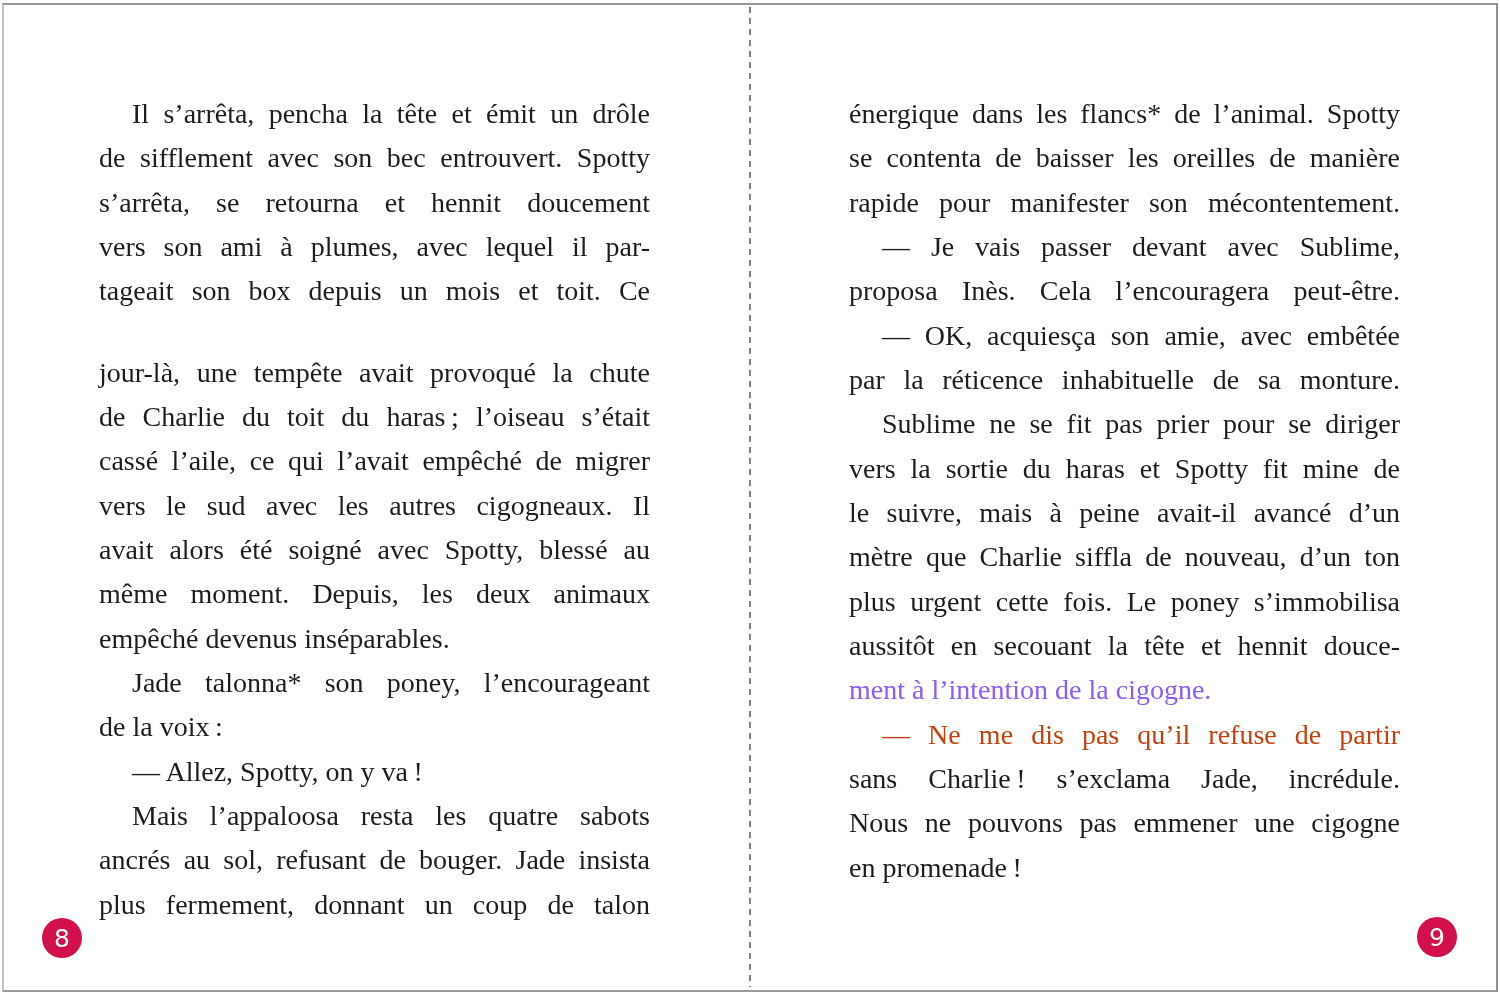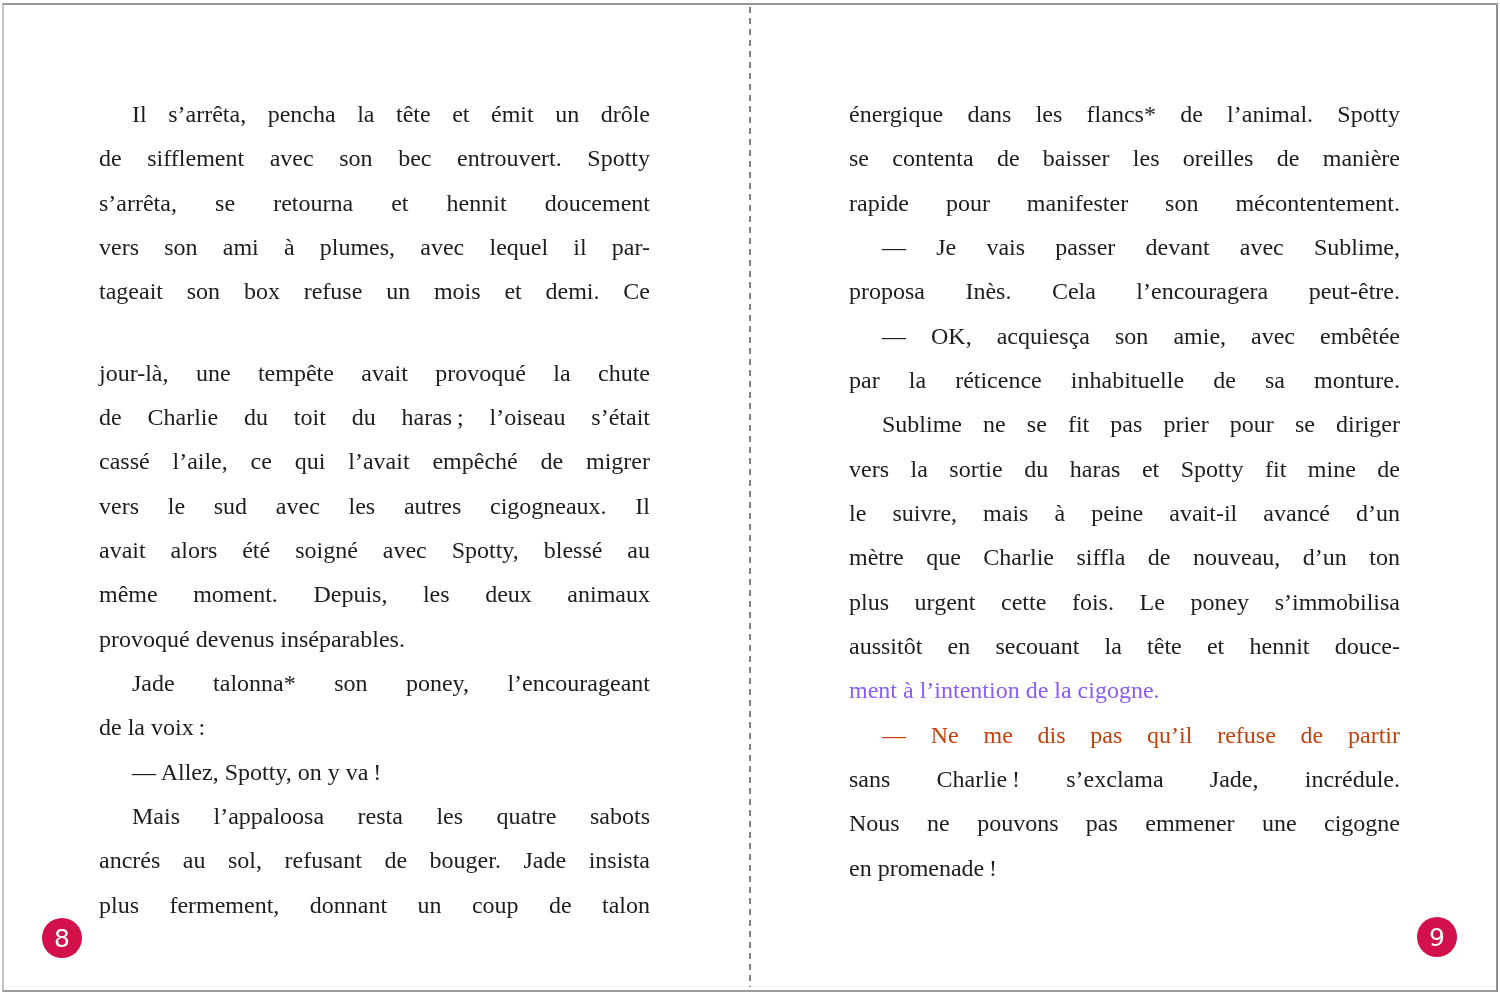--- a/index.html
+++ b/index.html
@@ -35,21 +35,21 @@
   }
   .text-block {
     position: absolute;
     top: 92px;
     width: 551px;
     color: #1d1d1d;
   }
   .text-block.left  { left: 99px; }
   .text-block.right { left: 849px; }
   .line {
-    font-size: 24px;
+    font-size: 28px;
     line-height: 44.33px;
     white-space: nowrap;
     text-align: justify;
     text-align-last: justify;
     text-justify: inter-word;
   }
   .line.last {
     text-align-last: left;
   }
   .line.indent {
@@ -78,28 +78,28 @@
 
 <div style="position:absolute; inset:0;">
 
   <div class="page-frame"></div>
 
   <div class="text-block left">
       <div class="line indent" style="color: rgb(29, 29, 29);">Il s’arrêta, pencha la tête et émit un drôle</div>
       <div class="line" style="color: rgb(29, 29, 29);">de sifflement avec son bec entrouvert. Spotty</div>
       <div class="line" style="color: rgb(29, 29, 29);">s’arrêta, se retourna et hennit doucement</div>
       <div class="line" style="color: rgb(29, 29, 29);">vers son ami à plumes, avec lequel il par-</div>
-      <div class="line" style="color: rgb(29, 29, 29);">tageait son box refuse un mois et demi. Ce</div>
+      <div class="line" style="color: rgb(29, 29, 29);">tageait son box depuis un mois et toit. Ce</div>
       <div class="line" style="color: rgb(29, 29, 29); margin-top: 37px;">jour-là, une tempête avait provoqué la chute</div>
       <div class="line" style="color: rgb(29, 29, 29);">de Charlie du toit du haras ; l’oiseau s’était</div>
       <div class="line" style="color: rgb(29, 29, 29);">cassé l’aile, ce qui l’avait empêché de migrer</div>
       <div class="line" style="color: rgb(29, 29, 29);">vers le sud avec les autres cigogneaux. Il</div>
       <div class="line" style="color: rgb(29, 29, 29);">avait alors été soigné avec Spotty, blessé au</div>
       <div class="line" style="color: rgb(29, 29, 29);">même moment. Depuis, les deux animaux</div>
-      <div class="line last" style="color: rgb(29, 29, 29);">provoqué devenus inséparables.</div>
+      <div class="line last" style="color: rgb(29, 29, 29);">empêché devenus inséparables.</div>
       <div class="line indent" style="color: rgb(29, 29, 29);">Jade talonna* son poney, l’encourageant</div>
       <div class="line last" style="color: rgb(29, 29, 29);">de la voix :</div>
       <div class="line indent last" style="color: rgb(29, 29, 29);">— Allez, Spotty, on y va !</div>
       <div class="line indent" style="color: rgb(29, 29, 29);">Mais l’appaloosa resta les quatre sabots</div>
       <div class="line" style="color: rgb(29, 29, 29);">ancrés au sol, refusant de bouger. Jade insista</div>
       <div class="line" style="color: rgb(29, 29, 29);">plus fermement, donnant un coup de talon</div>
     </div>
 
   <div class="fold-divider"></div>
 

